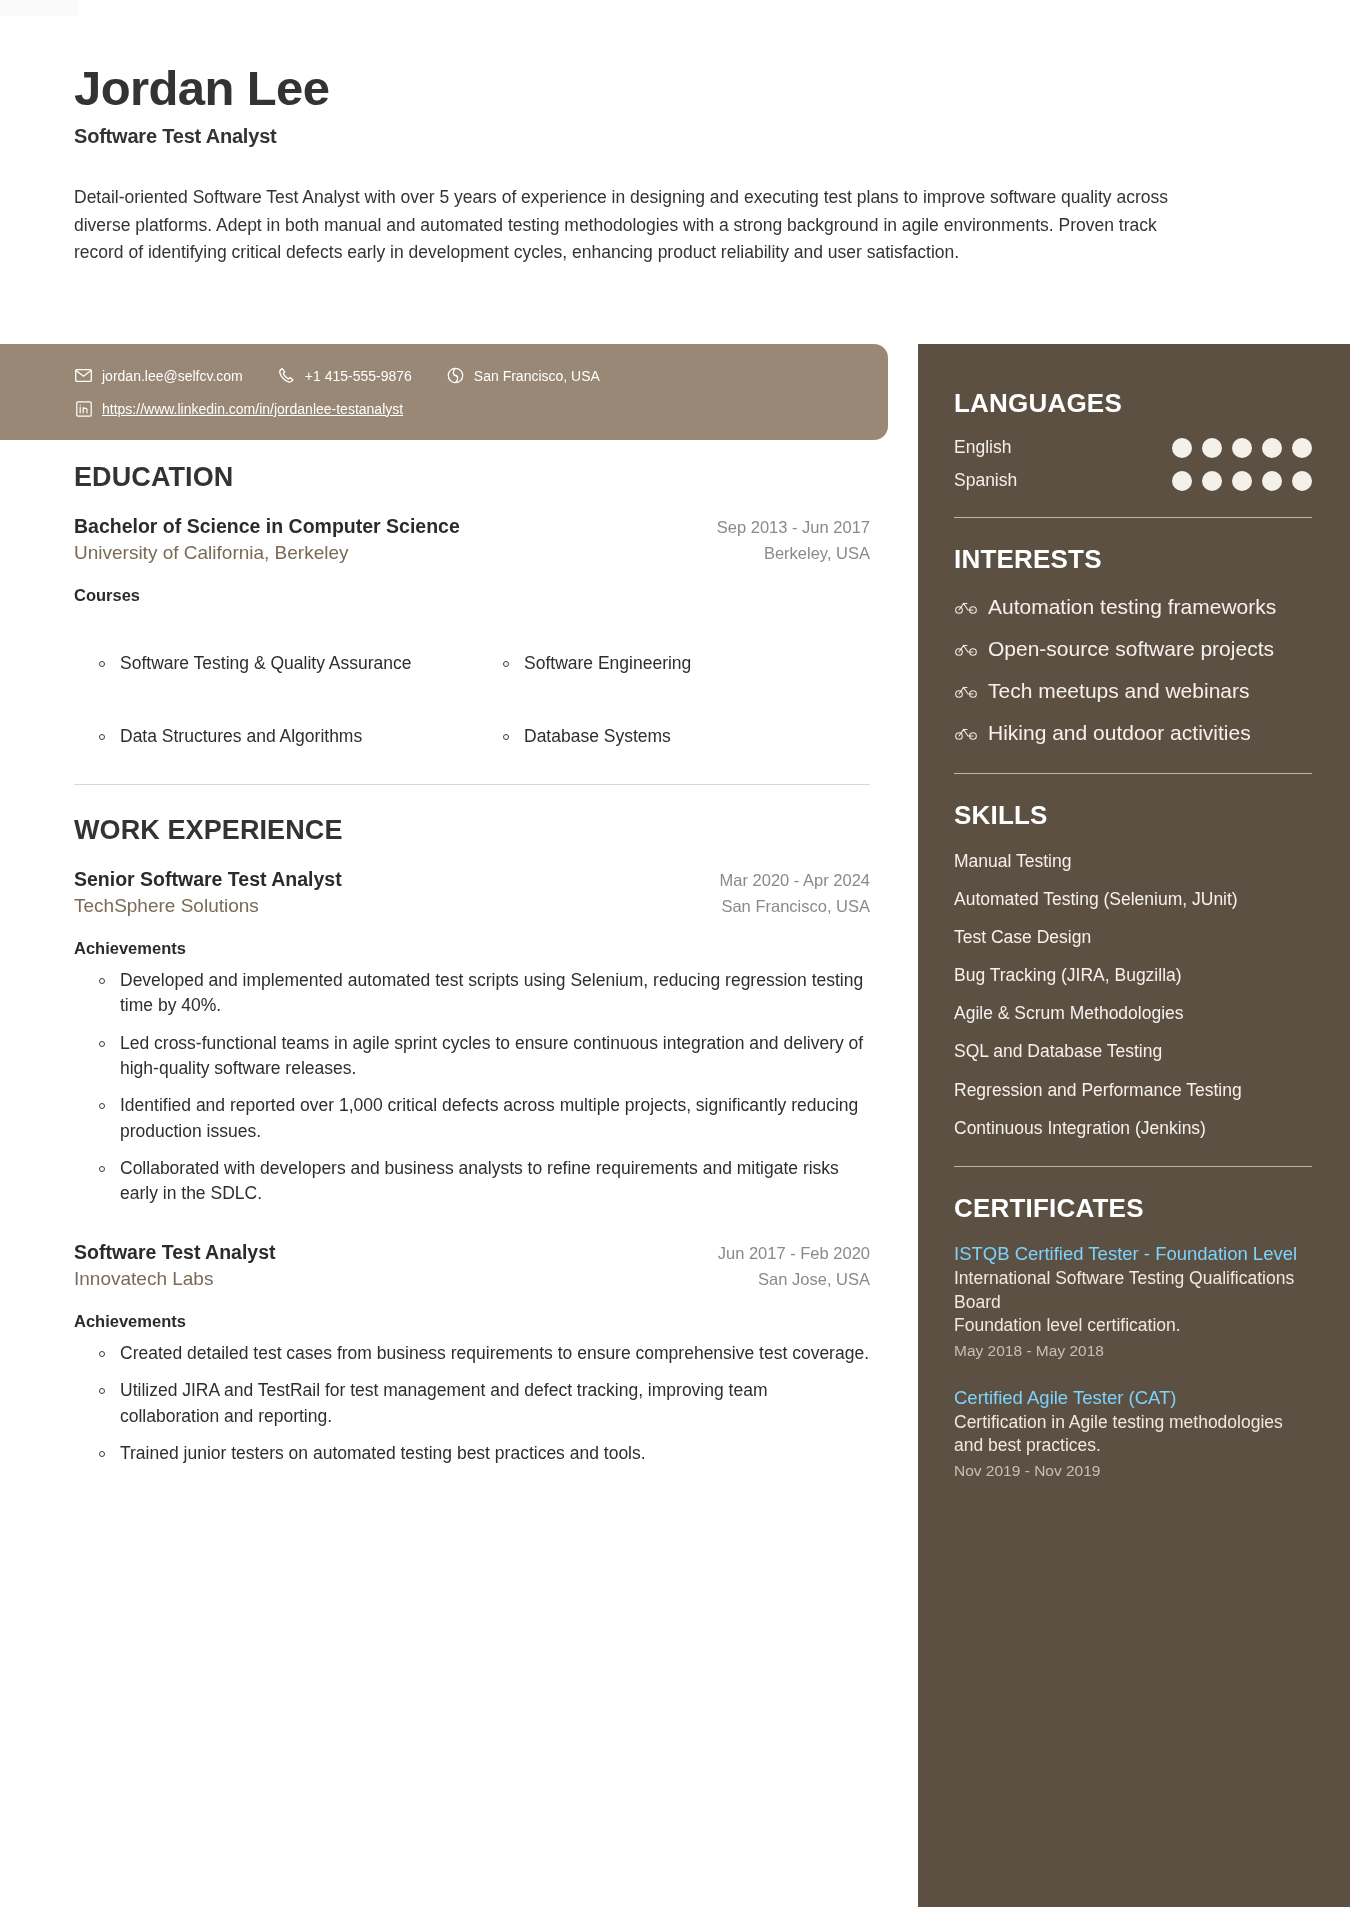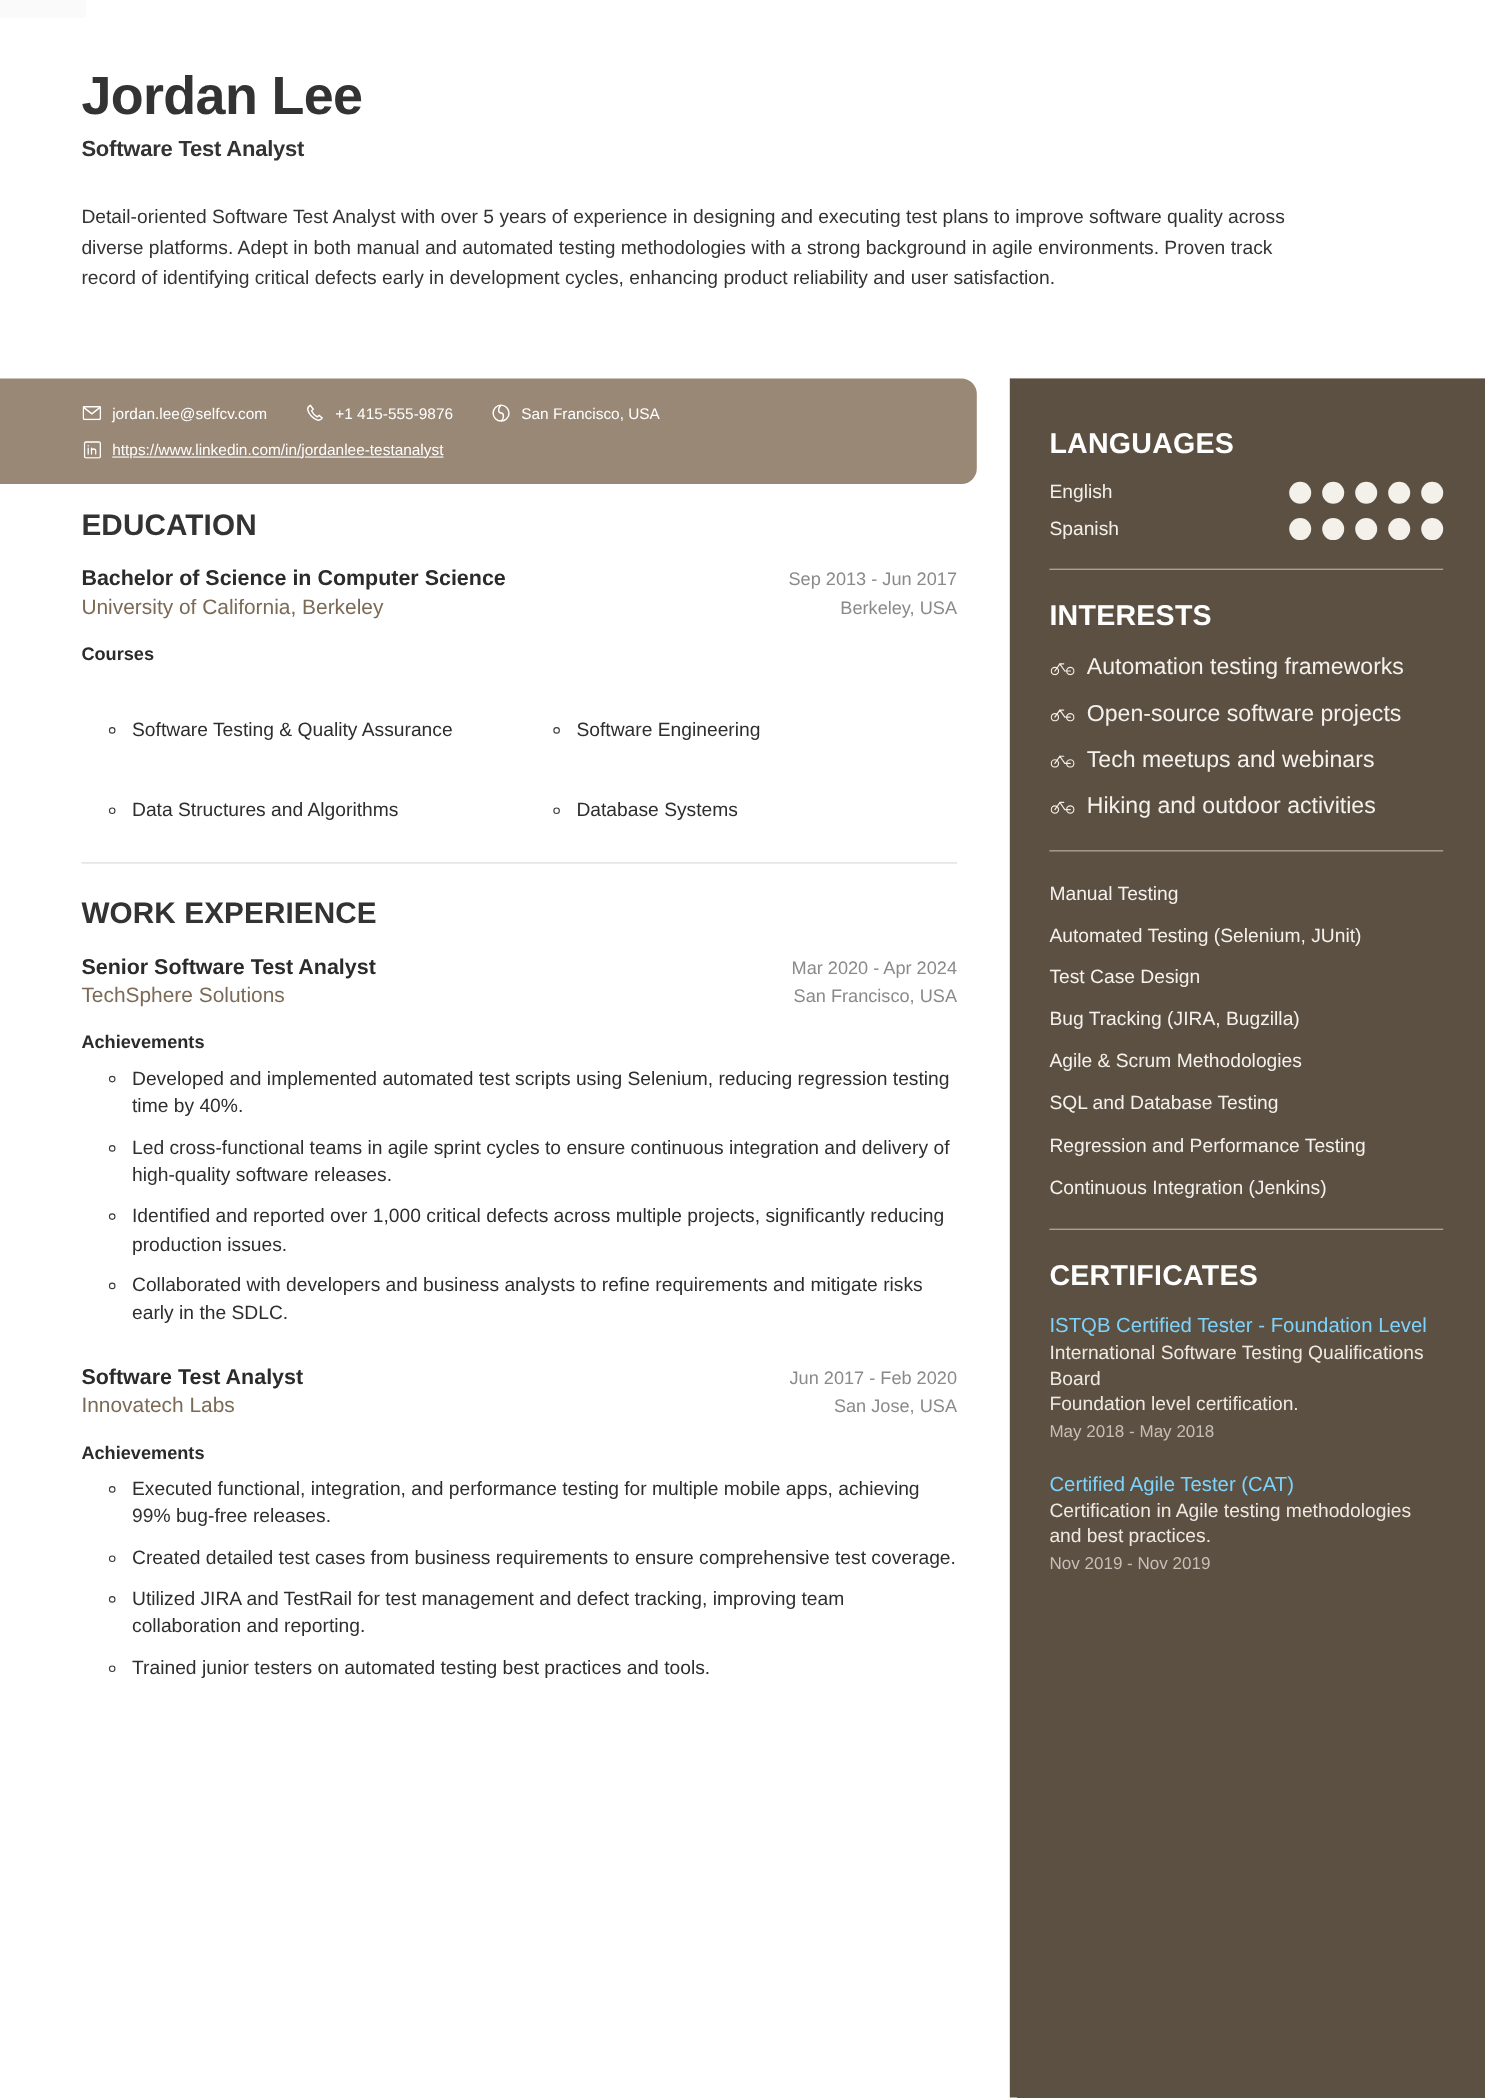--- a/index.html
+++ b/index.html
@@ -394,21 +394,20 @@
         <div class="entry-top">
           <span class="entry-title">Software Test Analyst</span>
           <span class="entry-date">Jun 2017 - Feb 2020</span>
         </div>
         <div class="entry-sub">
           <span class="entry-org">Innovatech Labs</span>
           <span class="entry-loc">San Jose, USA</span>
         </div>
         <div class="sub-label">Achievements</div>
         <ul class="bullets">
-          <li>Executed functional, integration, and performance testing for multiple mobile apps, achieving 99% bug-free releases.</li>
           <li>Created detailed test cases from business requirements to ensure comprehensive test coverage.</li>
           <li>Utilized JIRA and TestRail for test management and defect tracking, improving team collaboration and reporting.</li>
           <li>Trained junior testers on automated testing best practices and tools.</li>
         </ul>
       </div>
     </div>
   </div>
 
   <div class="sidebar">
 
@@ -484,20 +483,21 @@
             <path d="M4 11 L8.5 4.5 L13 11 M8.5 4.5 L12 4.5 M13 11 L18 11" stroke-linecap="round"></path>
           </svg>
         </span>
         <span class="interest-label">Hiking and outdoor activities</span>
       </div>
     </div>
 
     <div class="side-divider"></div>
 
     <div>
+      <h2 class="side-heading">SKILLS</h2>
       <div class="skill-item">Manual Testing</div>
       <div class="skill-item">Automated Testing (Selenium, JUnit)</div>
       <div class="skill-item">Test Case Design</div>
       <div class="skill-item">Bug Tracking (JIRA, Bugzilla)</div>
       <div class="skill-item">Agile &amp; Scrum Methodologies</div>
       <div class="skill-item">SQL and Database Testing</div>
       <div class="skill-item">Regression and Performance Testing</div>
       <div class="skill-item">Continuous Integration (Jenkins)</div>
     </div>
 

